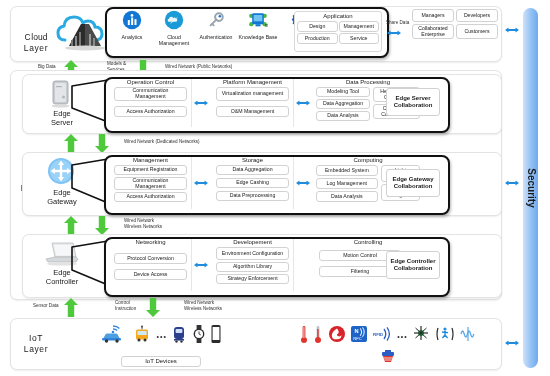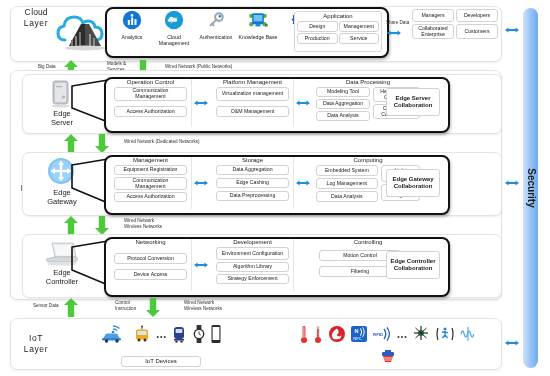--- a/index.html
+++ b/index.html
@@ -48,21 +48,21 @@
 <body>
 
 <div class="diagram">
 
   <div id="security-bar">
     <span>Security</span>
   </div>
 
   <div class="layer-card" style="left:10px;top:6px;width:490px;height:54px;"></div>
 
-  <div class="side-label" style="left:14px;top:7px;width:44px;text-align:center;">C<span style="letter-spacing:0">loud</span><br>Layer</div>
+  <div class="side-label" style="left:14px;top:32px;width:44px;text-align:center;">C<span style="letter-spacing:0">loud</span><br>Layer</div>
 
   <svg class="cloud-ico" style="left:55px;top:10px;" width="54" height="42" viewBox="0 0 54 42">
     <path d="M10 30 q-7 0 -7 -7 q0 -6 6 -7 q1 -9 10 -9 q7 0 9 6 q2 -2 5 -2 q6 0 7 6 q7 0 7 7 q0 6 -7 6" fill="none" stroke="#29ABE2" stroke-width="3" stroke-linecap="round"></path>
     <g>
       <polygon points="14,36 26,14 30,14 30,36" fill="#2b2b2b"></polygon>
       <polygon points="30,14 34,14 46,36 30,36" fill="#4a4a4a"></polygon>
       <rect x="16" y="30" width="2" height="6" fill="#777"></rect>
       <rect x="20" y="26" width="2" height="10" fill="#8a8a8a"></rect>
       <rect x="24" y="22" width="2" height="14" fill="#777"></rect>
       <rect x="34" y="24" width="2" height="12" fill="#9a9a9a"></rect>

